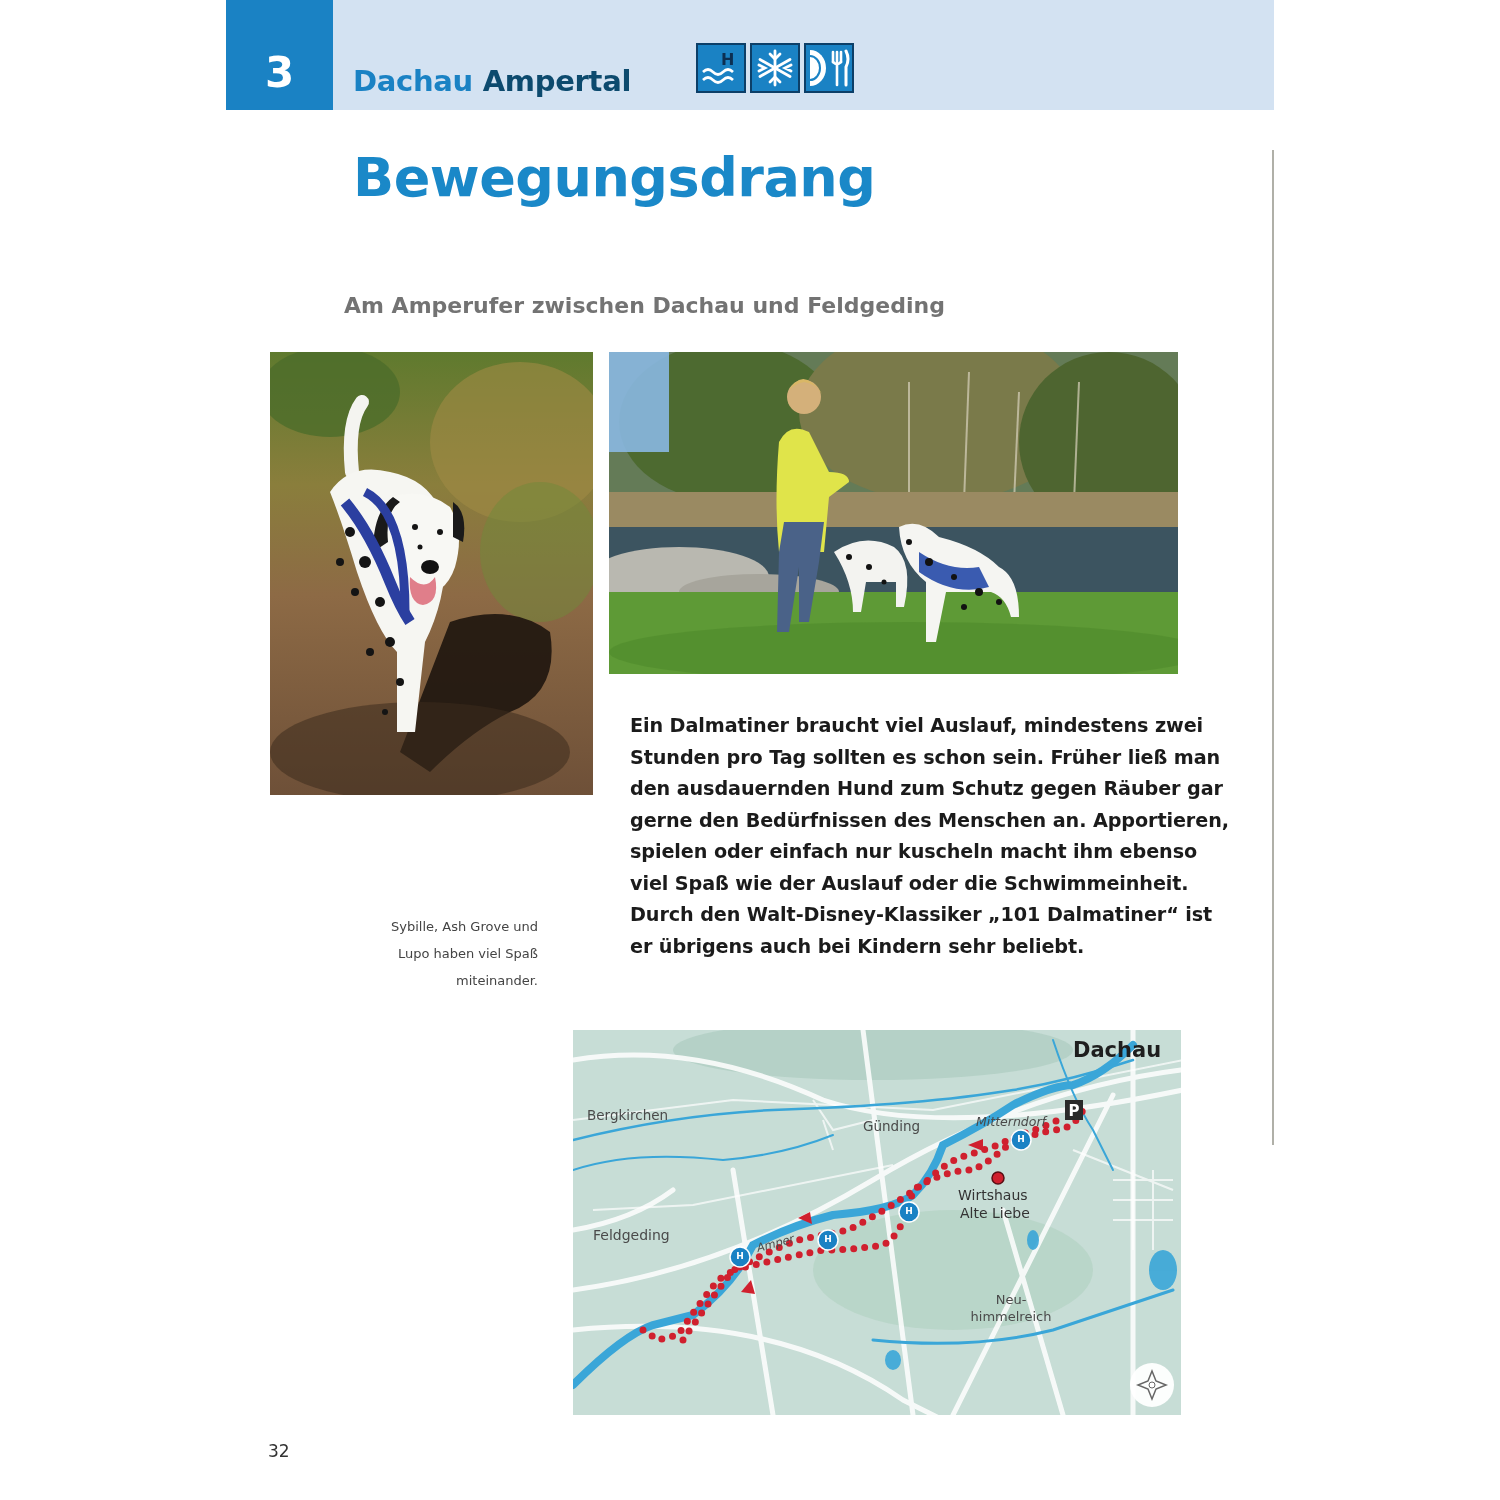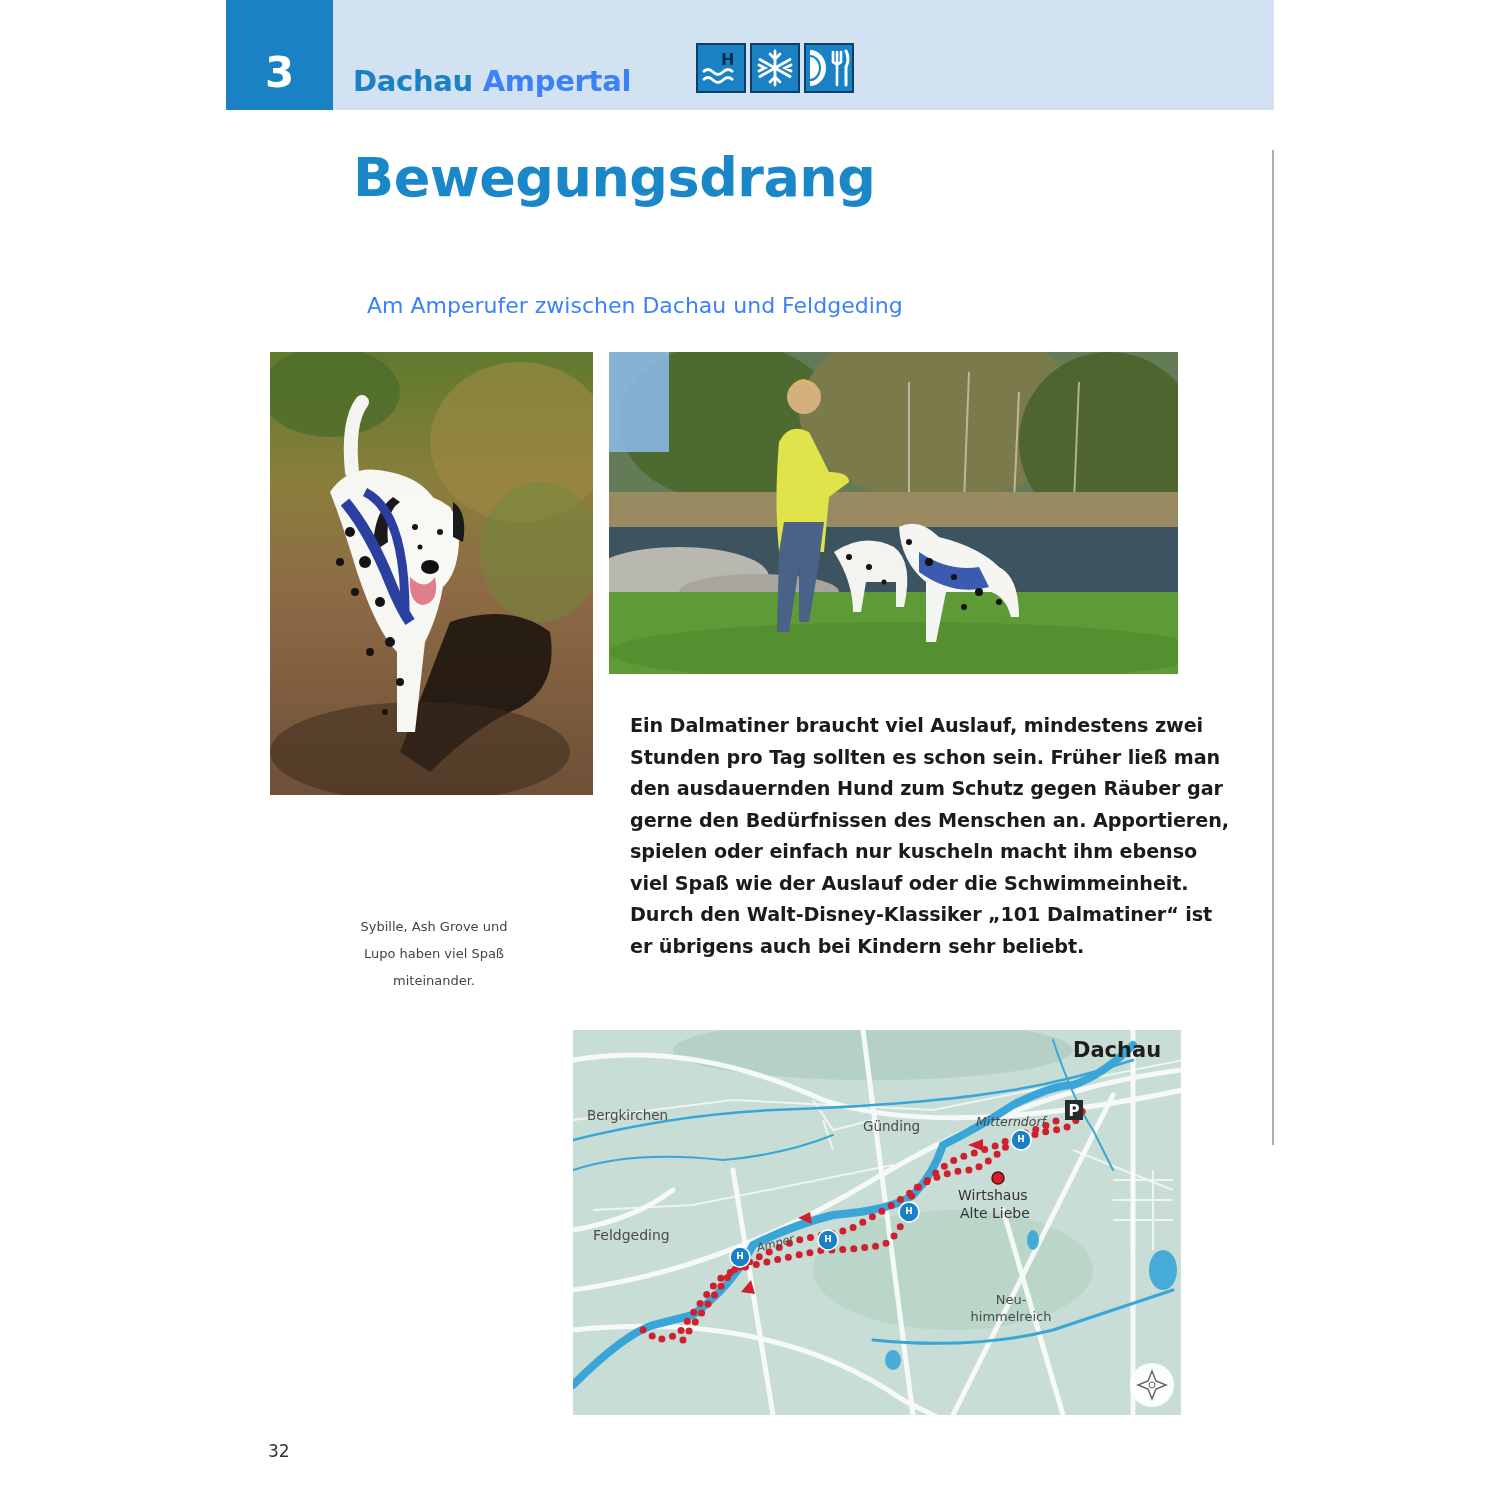--- a/index.html
+++ b/index.html
@@ -3,30 +3,30 @@
 <meta charset="utf-8">
 <style>
   html, body { margin:0; padding:0; background:#ffffff; }
   body { width:1500px; height:1500px; position:relative; overflow:hidden; font-family:"DejaVu Sans", sans-serif; }
   .abs { position:absolute; }
   .header-band { left:226px; top:0; width:1048px; height:110px; background:#d3e2f2; }
   .chapter-box { left:226px; top:0; width:107px; height:110px; background:#1a82c4; }
   .chapter-num { left:226px; top:48px; width:107px; text-align:center; color:#ffffff; font-size:42px; font-weight:bold; line-height:50px; }
   .header-title { left:353px; top:62px; font-size:29px; line-height:38px; font-weight:bold; letter-spacing:-0.3px; }
   .header-title .region { color:#1a82c4; }
-  .header-title .area { color:#3b82f6;margin-top:48px; }
+  .header-title .area { color:#0c4a6e;margin-top:48px; }
   .icons { left:696px; top:43px; display:flex; gap:4px; }
   .icon-tile { width:50px; height:50px; background:#1a82c4; border:2px solid #0c3f68; box-sizing:border-box; display:flex; align-items:center; justify-content:center; }
   .gutter-line { left:1272px; top:150px; width:2px; height:995px; background:#b0b0a8; }
   .main-title { left:353px; top:145px; color:#1a88c8; font-size:54px; line-height:66px; font-weight:bold; letter-spacing:-0.5px; }
-  .subtitle { left:367px; top:291px; color:#3b82f6; font-size:22px; line-height:30px; font-weight:normal; }
+  .subtitle { left:344px; top:291px; color:#737373; font-size:22px; line-height:30px; font-weight:bold; }
   .photo { overflow:hidden; }
   .photo1 { left:270px; top:352px; width:323px; height:443px; }
   .photo2 { left:609px; top:352px; width:569px; height:322px; }
-  .caption { left:330px; top:913px; width:208px; text-align:center; font-size:13px; line-height:27px; color:#444; }
+  .caption { left:330px; top:913px; width:208px; text-align:right; font-size:13px; line-height:27px; color:#444; }
   .body-text { left:630px; top:710px; width:580px; font-size:19.2px; line-height:31.5px; color:#1b1b1b; font-weight:bold; letter-spacing:-0.1px; }
   .body-text span { display:block; white-space:nowrap; }
   .map { left:573px; top:1030px; width:608px; height:385px; overflow:hidden; background:#c7ddd6; }
   .page-num { left:268px; top:1441px; font-size:17px; font-weight:normal; color:#333; }
 </style>
 </head>
 <body>
 
 <div class="abs header-band"></div>
 <div class="abs chapter-box"></div>

